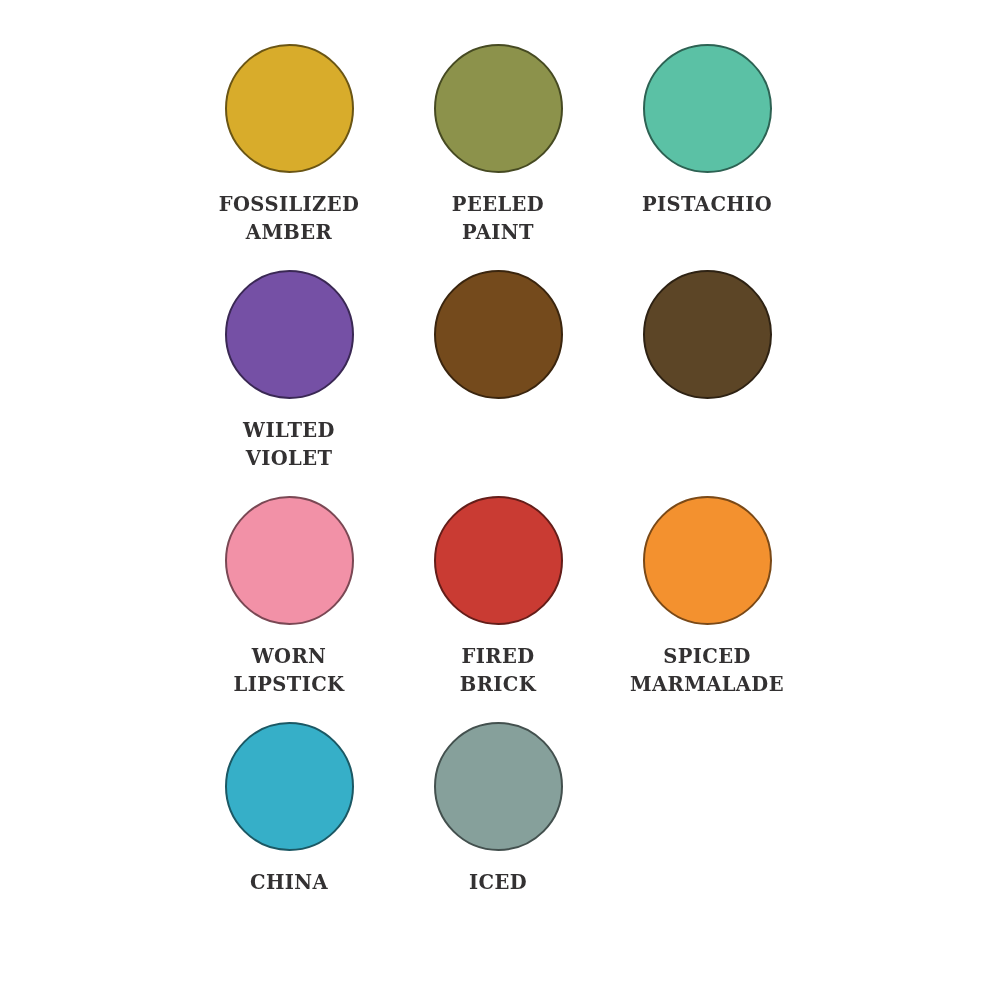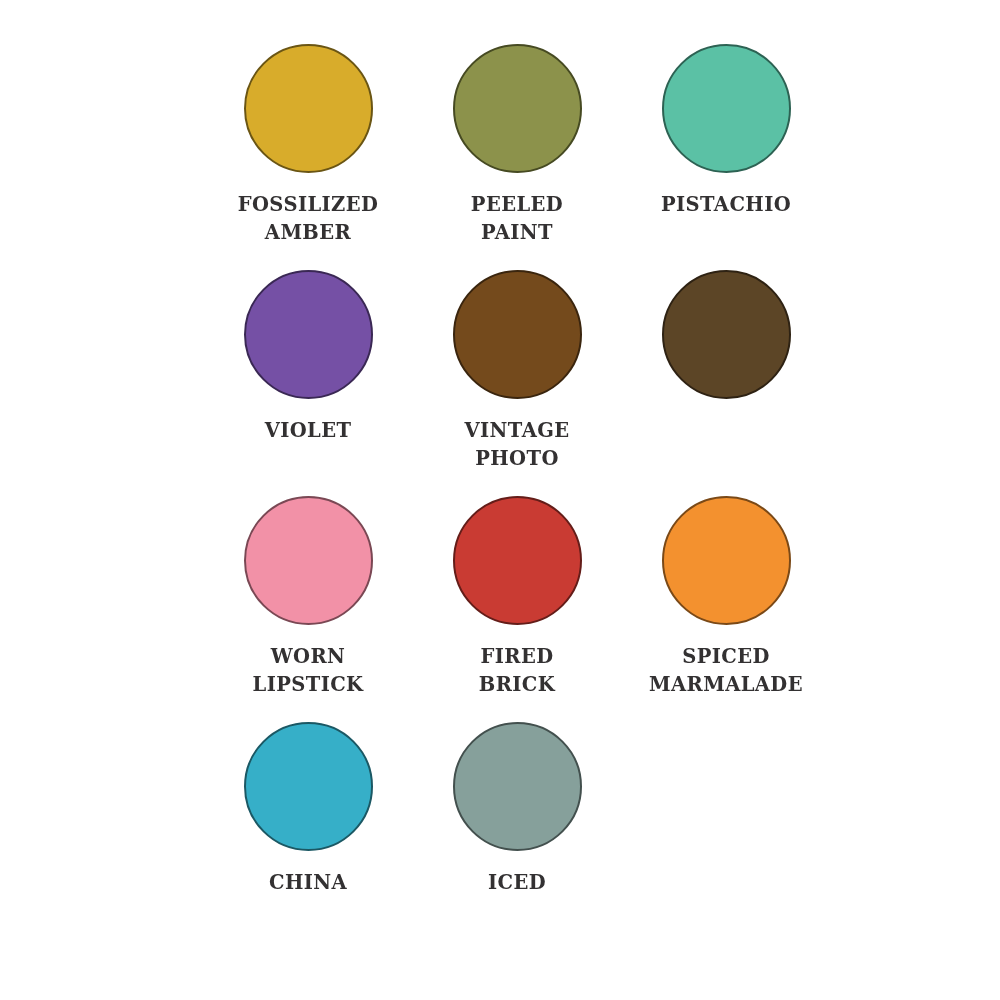--- a/index.html
+++ b/index.html
@@ -18,21 +18,21 @@
   #swatch-chart {
     position: relative;
     width: 1000px;
     height: 1000px;
     background: #ffffff;
     box-sizing: border-box;
   }
 
   .swatch-grid {
     position: absolute;
-    left: 206px;
+    left: 187px;
     top: 44px;
     width: 622px;
     display: grid;
     grid-template-columns: repeat(3, 204px);
     column-gap: 5px;
     row-gap: 21px;
     justify-content: start;
   }
 
   .swatch-cell {
@@ -96,30 +96,27 @@
     <div class="swatch-cell">
       <div class="swatch-dot" style="background-color: rgb(91, 193, 165); border-color: rgb(45, 98, 83);"></div>
       <div class="swatch-label">
         <span class="label-line">PISTACHIO</span>
       </div>
     </div>
 
     <div class="swatch-cell">
       <div class="swatch-dot" style="background-color: rgb(117, 80, 165); border-color: rgb(58, 40, 84);"></div>
       <div class="swatch-label">
+        <span class="label-line">WILTED</span>
         <span class="label-line">VIOLET</span>
       </div>
     </div>
 
     <div class="swatch-cell">
       <div class="swatch-dot" style="background-color: rgb(116, 74, 28); border-color: rgb(58, 37, 14);"></div>
-      <div class="swatch-label">
-        <span class="label-line">VINTAGE</span>
-        <span class="label-line">PHOTO</span>
-      </div>
     </div>
 
     <div class="swatch-cell">
       <div class="swatch-dot" style="background-color: rgb(92, 69, 38); border-color: rgb(46, 34, 19);"></div>
     </div>
 
     <div class="swatch-cell">
       <div class="swatch-dot" style="background-color: rgb(242, 145, 167); border-color: rgb(122, 72, 84);"></div>
       <div class="swatch-label">
         <span class="label-line">WORN</span>

